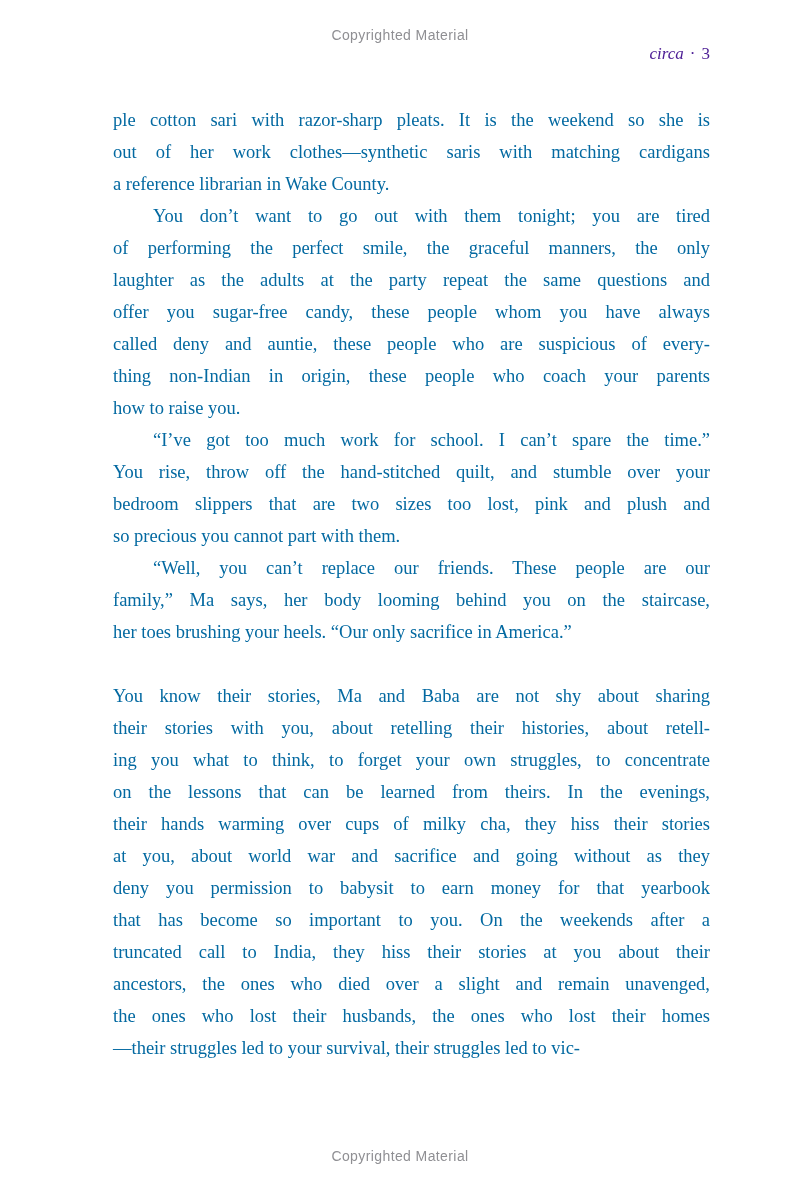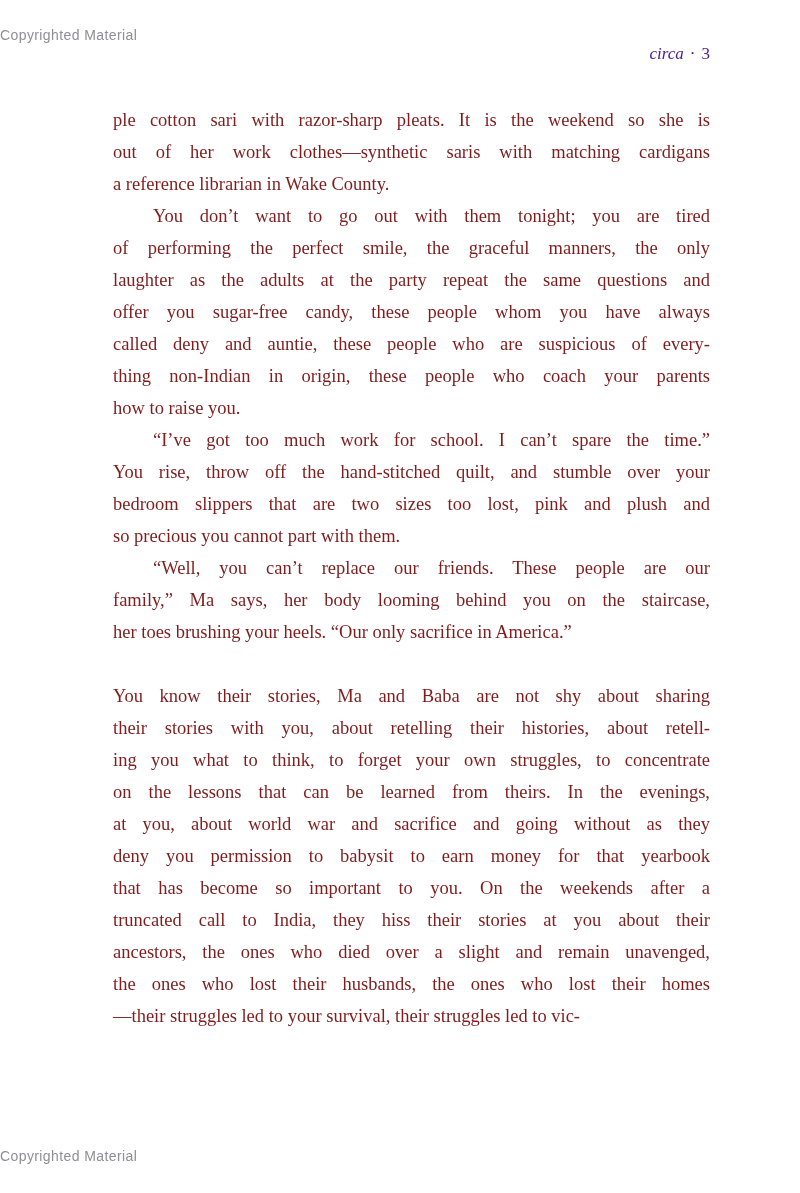--- a/index.html
+++ b/index.html
@@ -12,20 +12,21 @@
     width: 800px;
     height: 1193px;
     background: #ffffff;
     overflow: hidden;
     font-family: "Liberation Serif", "DejaVu Serif", serif;
   }
   .notice {
     position: absolute;
     left: 0;
     width: 100%;
+    text-align: center;
     font-family: "Liberation Sans", "DejaVu Sans", sans-serif;
     font-size: 14px;
     font-weight: 500;
     letter-spacing: 0.4px;
     color: #8f8f93;
   }
   .notice.top { top: 27px; }
   .notice.bottom { top: 1148px; }
   .running-header {
     position: absolute;
@@ -40,21 +41,21 @@
   .running-header .sep {
     padding: 0 6px;
   }
   .text-block {
     position: absolute;
     top: 104px;
     left: 113px;
     width: 597px;
     font-size: 18.5px;
     line-height: 32px;
-    color: #7f1d1d;
+    color: #0369a1;
   }
   .paragraph { margin: 0; }
   .paragraph.space-before { margin-top: 32px; }
   .line {
     text-align: justify;
     text-align-last: justify;
     white-space: normal;
   }
   .line.last {
     text-align-last: left;
@@ -98,20 +99,21 @@
       <div class="paragraph">
         <div class="line indent">“Well, you can’t replace our friends. These people are our</div>
         <div class="line">family,” Ma says, her body looming behind you on the staircase,</div>
         <div class="line last">her toes brushing your heels. “Our only sacrifice in America.”</div>
       </div>
       <div class="paragraph space-before">
         <div class="line">You know their stories, Ma and Baba are not shy about sharing</div>
         <div class="line">their stories with you, about retelling their histories, about retell-</div>
         <div class="line">ing you what to think, to forget your own struggles, to concentrate</div>
         <div class="line">on the lessons that can be learned from theirs. In the evenings,</div>
+        <div class="line">their hands warming over cups of milky cha, they hiss their stories</div>
         <div class="line">at you, about world war and sacrifice and going without as they</div>
         <div class="line">deny you permission to babysit to earn money for that yearbook</div>
         <div class="line">that has become so important to you. On the weekends after a</div>
         <div class="line">truncated call to India, they hiss their stories at you about their</div>
         <div class="line">ancestors, the ones who died over a slight and remain unavenged,</div>
         <div class="line">the ones who lost their husbands, the ones who lost their homes</div>
         <div class="line last">—their struggles led to your survival, their struggles led to vic-</div>
       </div>
     </div>
 

